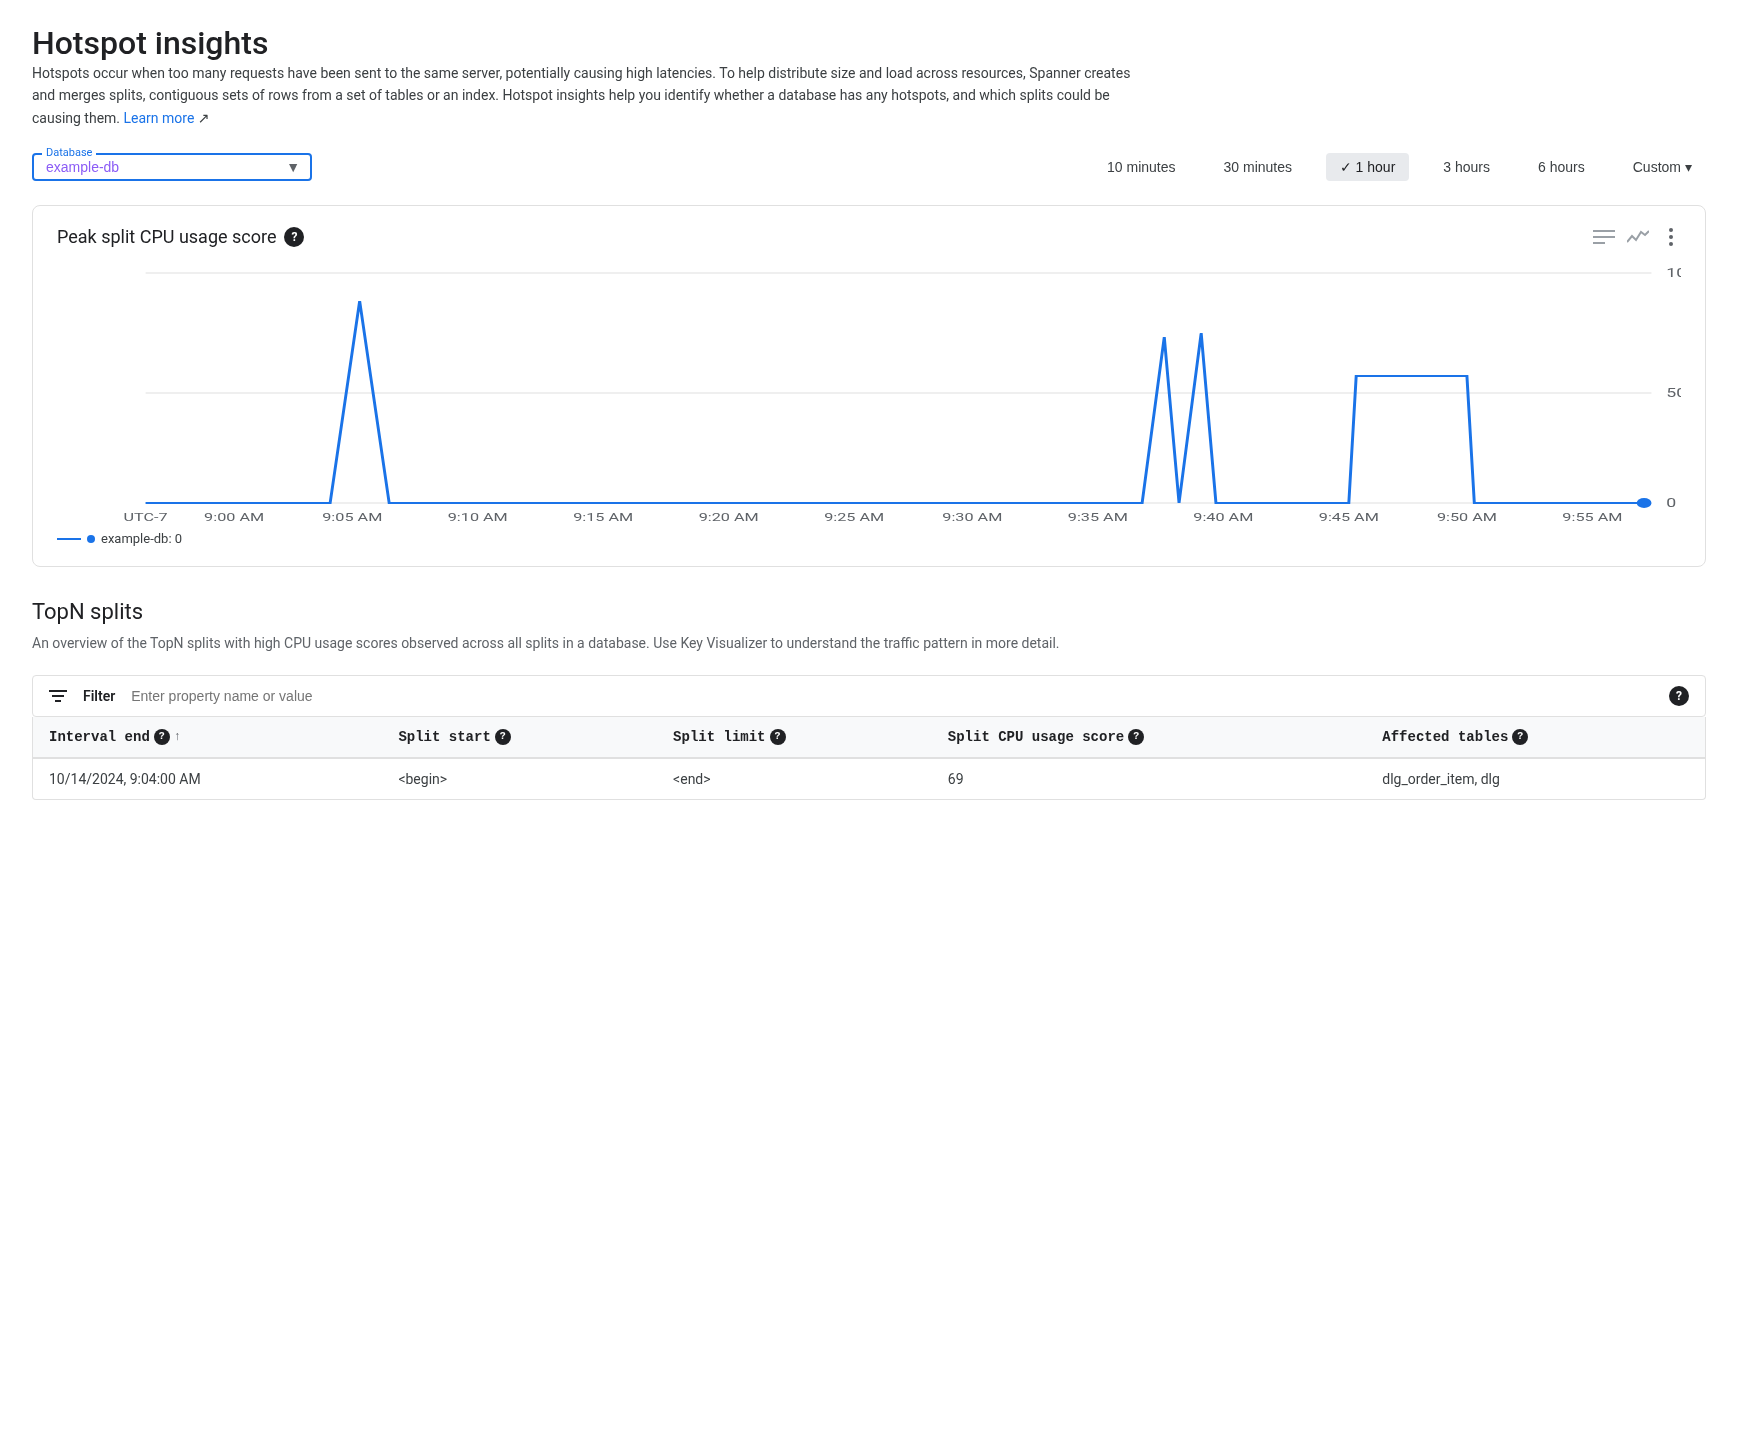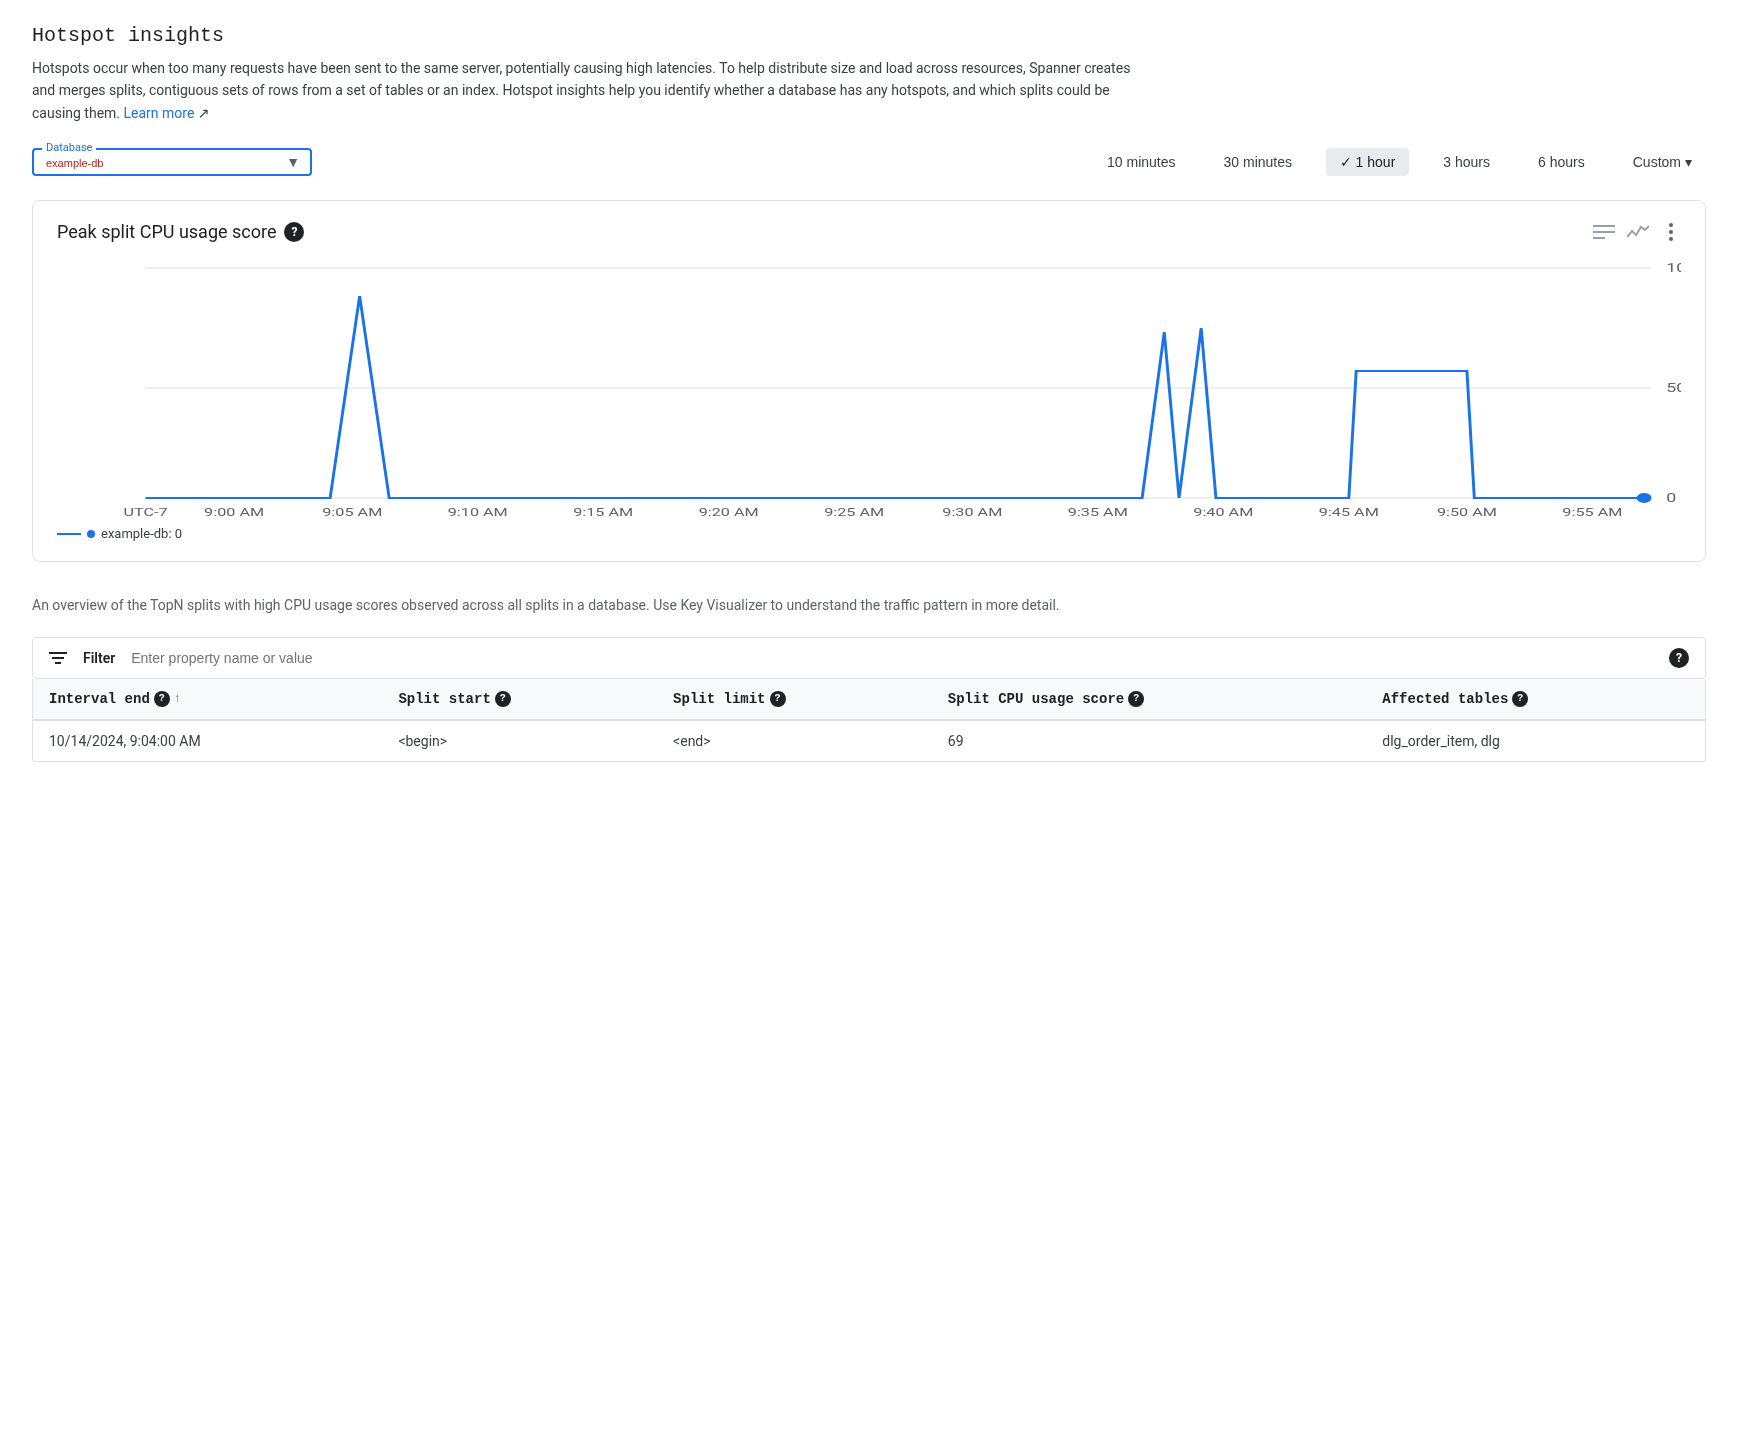--- a/index.html
+++ b/index.html
@@ -4,24 +4,22 @@
   <style>
     * { box-sizing: border-box; margin: 0; padding: 0; }
     body {
       font-family: 'Google Sans', Roboto, Arial, sans-serif;
       font-size: 14px;
       color: #202124;
       background: #fff;
       padding: 24px 32px;
     }
     h1 {
-      font-size: 20px;
+      font-size: 32px;
       font-weight: 500;
-      margin-bottom: 10px;
-      font-family: Liberation Mono, monospace;
     }
     .description {
       font-size: 14px;
       color: #3c4043;
       line-height: 1.6;
       max-width: 1100px;
       margin-bottom: 24px;
     }
     .description a {
       color: #1a73e8;
@@ -46,22 +44,22 @@
       position: absolute;
       top: -9px;
       left: 8px;
       background: #fff;
       padding: 0 4px;
     }
     .database-select {
       width: 100%;
       border: none;
       outline: none;
-      font-size: 11px;
-      color: #b91c1c;
+      font-size: 14px;
+      color: #8b5cf6;
       background: transparent;
       appearance: none;
       cursor: pointer;
       padding-right: 20px;
     }
     .database-select-arrow {
       position: absolute;
       right: 10px;
       top: 50%;
       transform: translateY(-50%);
@@ -351,20 +349,21 @@
   </div>
 
   <div class="chart-legend">
     <span class="legend-line"></span>
     <span class="legend-dot"></span>
     <span>example-db: 0</span>
   </div>
 </div>
 
 <div class="topn-section">
+  <h2 class="topn-title">TopN splits</h2>
   <p class="topn-description">An overview of the TopN splits with high CPU usage scores observed across all splits in a database. Use Key Visualizer to understand the traffic pattern in more detail.</p>
 
   <div class="filter-bar">
     <div class="filter-left">
 
       <svg width="18" height="14" viewBox="0 0 18 14" fill="none">
         <line x1="0" y1="2" x2="18" y2="2" stroke="#202124" stroke-width="2"></line>
         <line x1="3" y1="7" x2="15" y2="7" stroke="#202124" stroke-width="2"></line>
         <line x1="6" y1="12" x2="12" y2="12" stroke="#202124" stroke-width="2"></line>
       </svg>

